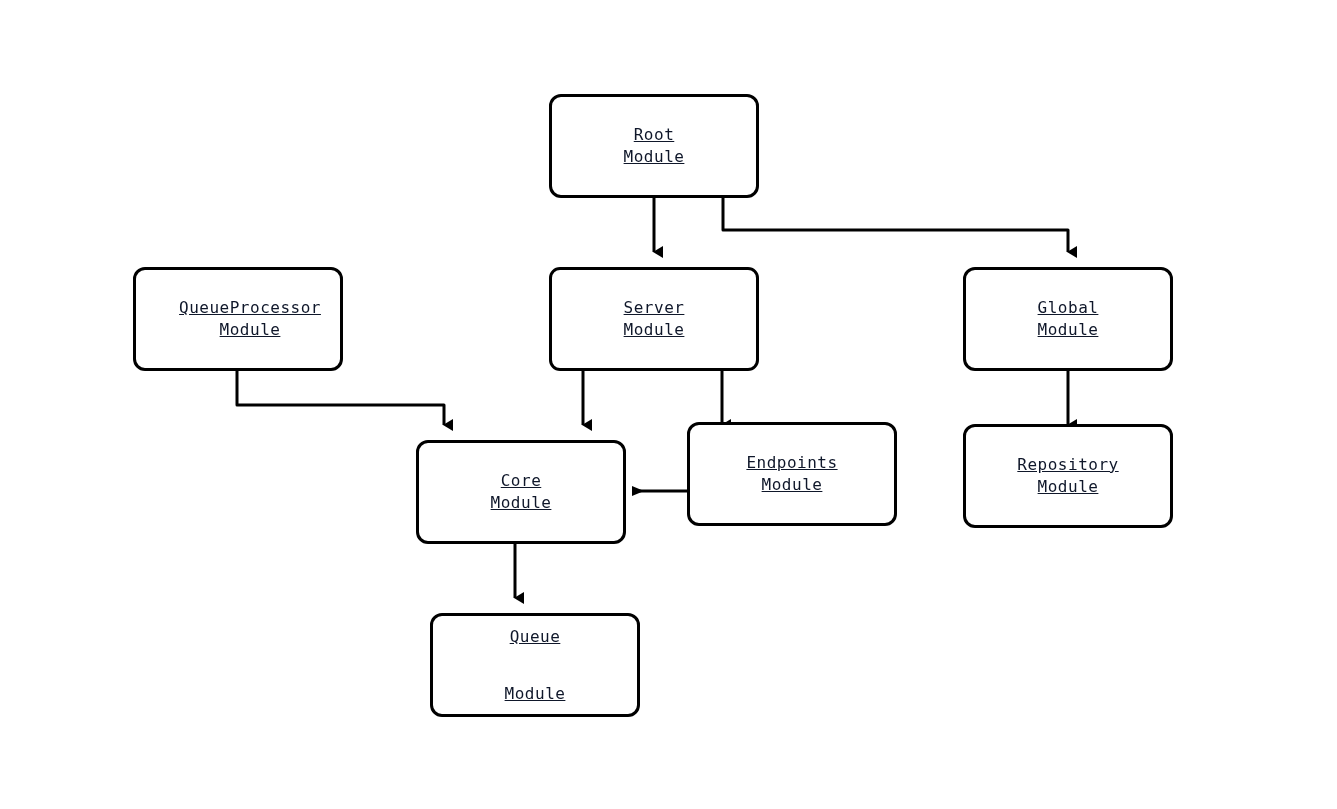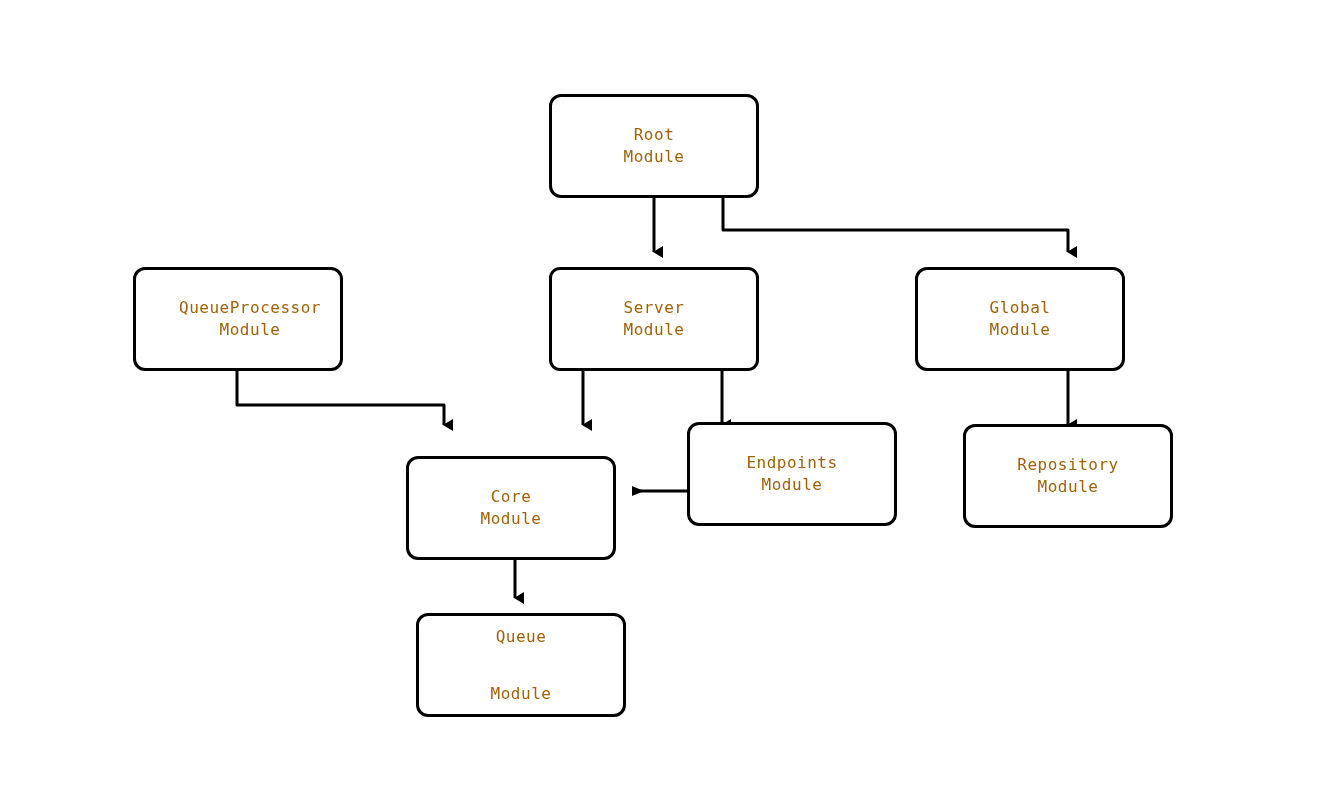--- a/index.html
+++ b/index.html
@@ -35,24 +35,25 @@
     display: flex;
     flex-direction: column;
     align-items: center;
     justify-content: center;
     z-index: 2;
   }
   .node-label-line {
     font-family: "DejaVu Sans Mono", "Liberation Mono", monospace;
     font-size: 16px;
     line-height: 22px;
-    color: #a16207;
+    color: #0f172a;
     letter-spacing: 0.5px;
     white-space: pre;
     text-align: center;
+    text-decoration: underline;
   }
 </style>
 </head>
 <body>
 
 <div id="canvas">
 
   <svg id="edge-layer" viewBox="0 0 1337 809" width="1337" height="809" xmlns="http://www.w3.org/2000/svg">
     <defs>
       <marker id="arrowhead-down" markerWidth="12" markerHeight="10" refX="6" refY="9" orient="auto" markerUnits="userSpaceOnUse">
@@ -88,38 +89,38 @@
   <div class="node" style="left:133px; top:267px;padding-left:24px;">
     <div class="node-label-line">QueueProcessor</div>
     <div class="node-label-line">Module</div>
   </div>
 
   <div class="node" style="left:549px; top:267px;border-radius:11px;">
     <div class="node-label-line">Server</div>
     <div class="node-label-line">Module</div>
   </div>
 
-  <div class="node" style="left:915px; top:267px;">
+  <div class="node" style="left:963px; top:267px;">
     <div class="node-label-line">Global</div>
     <div class="node-label-line">Module</div>
   </div>
 
-  <div class="node" style="left:406px; top:440px;margin-top:16px;">
+  <div class="node" style="left:416px; top:440px;">
     <div class="node-label-line">Core</div>
     <div class="node-label-line">Module</div>
   </div>
 
   <div class="node" style="left:687px; top:422px;">
     <div class="node-label-line">Endpoints</div>
     <div class="node-label-line">Module</div>
   </div>
 
   <div class="node" style="left:963px; top:424px;">
     <div class="node-label-line">Repository</div>
     <div class="node-label-line">Module</div>
   </div>
 
-  <div class="node" style="left:416px; top:613px;gap:35px;">
+  <div class="node" style="left:430px; top:613px;gap:35px;">
     <div class="node-label-line">Queue</div>
     <div class="node-label-line">Module</div>
   </div>
 
 </div>
 
 </body></html>

